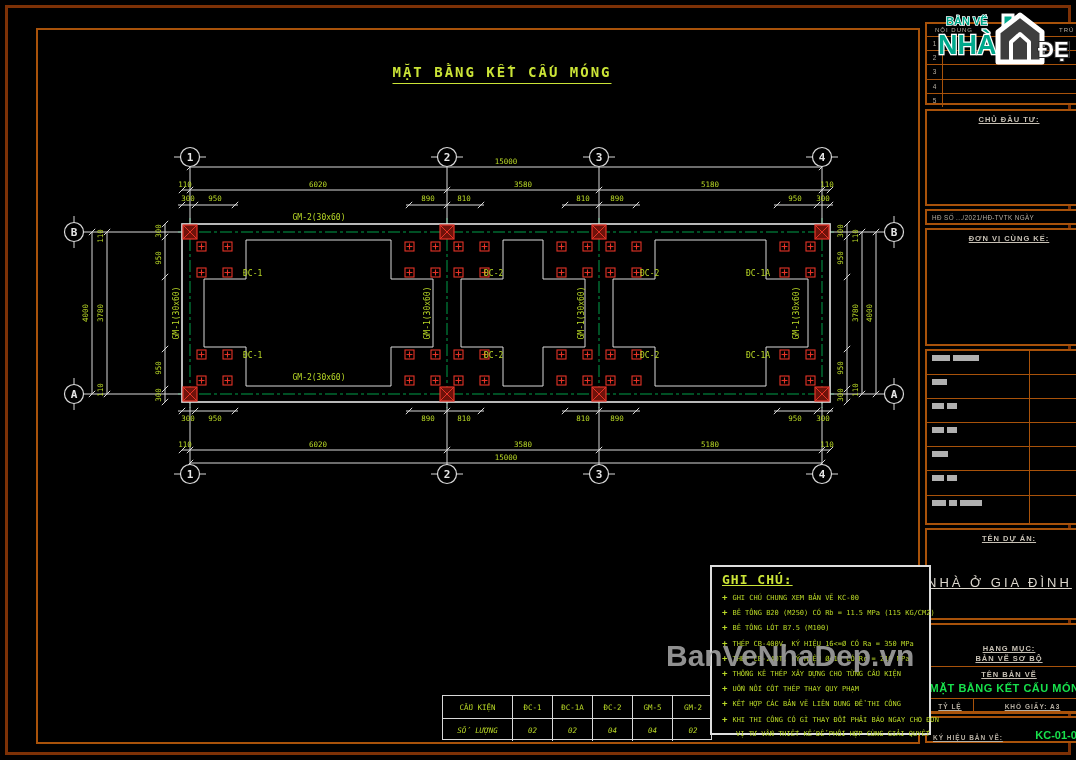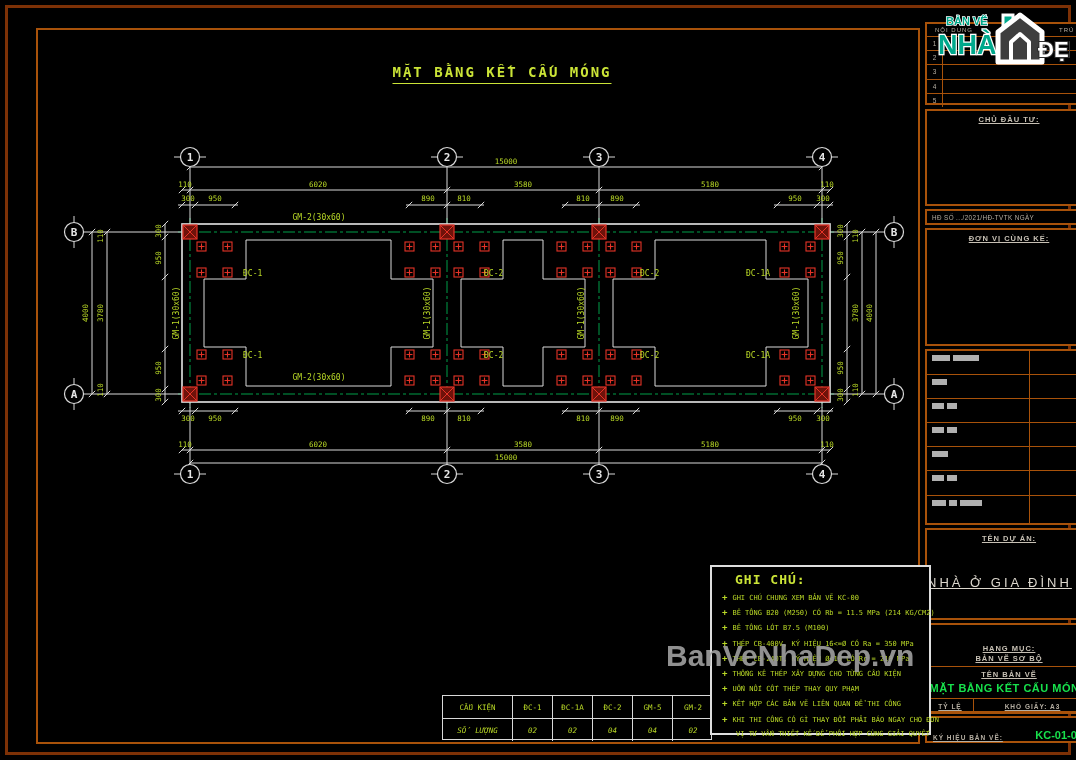--- a/index.html
+++ b/index.html
@@ -21,21 +21,21 @@
   .gd{stroke:#00b050;stroke-width:.9;fill:none;stroke-dasharray:12 3 3 3;}
   .rd{stroke:#e53327;stroke-width:1.1;fill:none;}
   .plan-title{position:absolute;left:464px;top:34px;transform:translateX(-50%);
        font:bold 14px "DejaVu Sans Mono",monospace;color:#cbe437;letter-spacing:2px;
        border-bottom:1.5px solid #cbe437;padding-bottom:3px;white-space:nowrap;}
   
   .ghichu{position:absolute;left:672px;top:535px;width:221px;height:170px;
        border:2px solid #dedede;background:#000;box-sizing:border-box;
        padding:5px 0 0 10px;z-index:3;}
   .ghichu-title{font:bold 13px "DejaVu Sans Mono",monospace;color:#cbe437;
-       letter-spacing:1px;margin-bottom:3px;margin-left:13px;}
+       text-decoration:underline;letter-spacing:1px;margin-bottom:3px;}
   .note{font:7px "DejaVu Sans Mono",monospace;color:#b9d826;line-height:14.2px;
        white-space:nowrap;}
   .note .plus{font-weight:bold;font-size:9px;margin-right:5px;}
   .note.cont{padding-left:14px;}
   
   .comp-table{position:absolute;left:404px;top:665px;width:270px;height:45px;
        display:grid;grid-template-columns:70px repeat(5,40px);grid-template-rows:23px 22px;
        border:1.5px solid #d9d9d9;box-sizing:border-box;z-index:2;background:#000;}
   .comp-cell{border-right:1px solid #d9d9d9;border-bottom:1px solid #d9d9d9;
        display:flex;align-items:center;justify-content:center;
@@ -358,27 +358,27 @@
       <text x="708" y="246" class="lblt">ĐC-1A</text>
       <text x="708" y="328" class="lblt">ĐC-1A</text>
     </g>
   </svg>
 
   <div class="plan-title">MẶT BẰNG KẾT CẤU MÓNG</div>
 
   <div class="ghichu">
     <div class="ghichu-title">GHI CHÚ:</div>
     <div class="note"><span class="plus">+</span><span>GHI CHÚ CHUNG XEM BẢN VẼ KC-00</span></div>
-    <div class="note"><span class="plus">+</span><span>BÊ TÔNG B20 (M250) CÓ Rb = 11.5 MPa (214 KG/CM2)</span></div>
+    <div class="note"><span class="plus">+</span><span>BÊ TÔNG B20 (M250) CÓ Rb = 11.5 MPa (115 KG/CM2)</span></div>
     <div class="note"><span class="plus">+</span><span>BÊ TÔNG LÓT B7.5 (M100)</span></div>
     <div class="note"><span class="plus">+</span><span>THÉP CB-400V, KÝ HIỆU 16&lt;=Ø CÓ Ra = 350 MPa</span></div>
     <div class="note"><span class="plus">+</span><span>THÉP CB-240T, KÝ HIỆU Ø&lt;10 CÓ Rr = 210 MPa</span></div>
     <div class="note"><span class="plus">+</span><span>THỐNG KÊ THÉP XÂY DỰNG CHO TỪNG CẤU KIỆN</span></div>
     <div class="note"><span class="plus">+</span><span>UỐN NỐI CỐT THÉP THAY QUY PHẠM</span></div>
-    <div class="note"><span class="plus">+</span><span>KẾT HỢP CÁC BẢN VẼ LIÊN QUAN ĐỂ THI CÔNG</span></div>
+    <div class="note"><span class="plus">+</span><span>KẾT HỢP CÁC BẢN VẼ LIÊN DUNG ĐỂ THI CÔNG</span></div>
     <div class="note"><span class="plus">+</span><span>KHI THI CÔNG CÓ GÌ THAY ĐỔI PHẢI BÁO NGAY CHO ĐƠN</span></div>
     <div class="note cont"><span>VỊ TƯ VẤN THIẾT KẾ ĐỂ PHỐI HỢP CÙNG GIẢI QUYẾT</span></div>
   </div>
 
   <div class="comp-table">
     <div class="comp-cell">CẤU KIỆN</div>
     <div class="comp-cell">ĐC-1</div>
     <div class="comp-cell">ĐC-1A</div>
     <div class="comp-cell">ĐC-2</div>
     <div class="comp-cell">GM-5</div>

